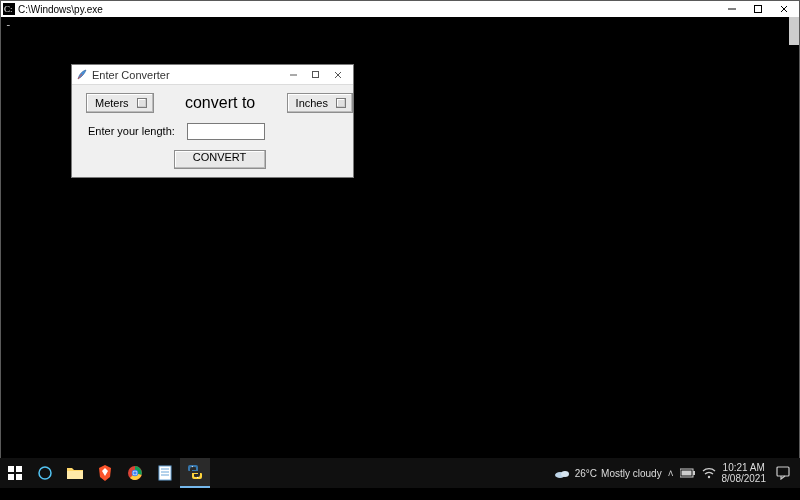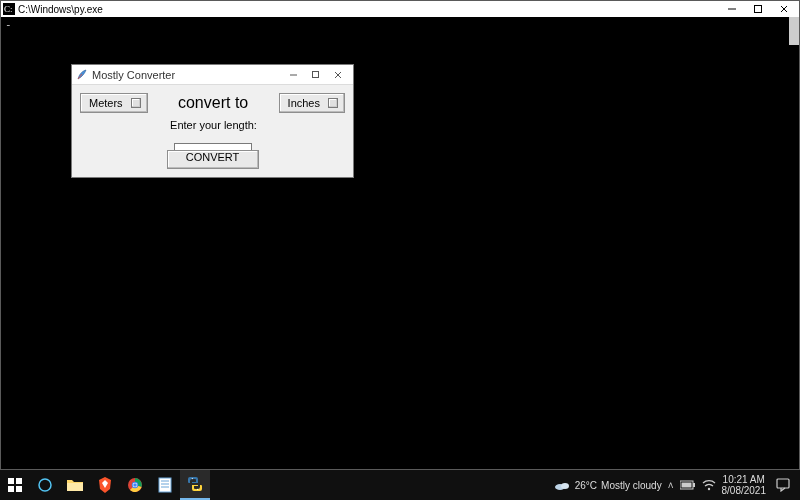--- a/index.html
+++ b/index.html
@@ -86,22 +86,23 @@
     display: inline-flex;
   }
   .tk-titlebar .tk-title { flex: 1; }
   .tk-win-btn {
     width: 22px; height: 16px;
     display: flex; align-items: center; justify-content: center;
     color: #555;
   }
 
   .tk-body {
-    padding: 6px 8px 6px 8px;
+    padding: 6px 0 6px 8px;
     background: #f0f0f0;
+    margin-left: 6px;
   }
   .row { display: flex; align-items: center; height: 24px; }
   .row1 { justify-content: space-between; }
   .option-btn {
     display: inline-flex; align-items: center;
     height: 20px;
     background: #e9e9e9;
     border: 1px solid #8e8e8e;
     box-shadow: inset -1px -1px 0 #bbb, inset 1px 1px 0 #fff;
     padding: 0 6px 0 8px;
@@ -111,21 +112,21 @@
     justify-content: space-between;
   }
   .option-btn .menu-indicator {
     width: 10px; height: 10px;
     border: 1px solid #7a7a7a;
     box-shadow: inset -1px -1px 0 #ccc, inset 1px 1px 0 #fff;
     background: #e0e0e0;
   }
   .convert-to { flex: 1; text-align: center; font-size: 16px; }
 
-  .row2 { margin-top: 4px; gap: 12px; flex-direction: column; }
+  .row2 { margin-top: 4px; gap: 12px; }
   .row2 .label { min-width: 88px; text-align: left; padding-left: 2px; font-size: 11px; }
   .entry {
     width: 78px; height: 17px;
     border: 1px solid #7a7a7a;
     background: #fff;
     padding: 0 3px;
   }
 
   .row3 { justify-content: center; margin-top: 4px; }
   .convert-btn {
@@ -133,21 +134,21 @@
     background: #e9e9e9;
     border: 1px solid #8e8e8e;
     box-shadow: inset -1px -1px 0 #bbb, inset 1px 1px 0 #fff;
     font-size: 11px;
     display: flex; align-items: flex-start; justify-content: center;
   }
 
   
   .taskbar {
     position: absolute;
-    left: 0; right: 0; bottom: 0;
+    left: 0; right: 0; bottom: 12px;
     height: 30px;
     background: #101010;
     display: flex;
     align-items: stretch;
     color: #fff;
     font-size: 10px;
   }
   .tb-left { display: flex; align-items: center; }
   .tb-item {
     width: 30px; height: 30px;
@@ -205,21 +206,21 @@
   <div class="scroll-track"></div>
 
   <div class="tk-window">
     <div class="tk-titlebar">
       <span class="tk-feather">
         <svg width="12" height="12" viewBox="0 0 12 12">
           <path d="M2 10 C4 2 10 1 10 1 C9 4 6 8 2 10 Z" fill="#4a90d9" stroke="#1b4f8a" stroke-width="0.5"></path>
           <line x1="2" y1="10" x2="6" y2="5" stroke="#e74c3c" stroke-width="0.8"></line>
         </svg>
       </span>
-      <span class="tk-title">Mostly Converter</span>
+      <span class="tk-title">Enter Converter</span>
       <div class="tk-win-btn">
         <svg width="10" height="10" viewBox="0 0 10 10">
             <line x1="1" y1="5" x2="8" y2="5" stroke="#555" stroke-width="1"></line>
           </svg>
       </div>
       <div class="tk-win-btn">
         <svg width="10" height="10" viewBox="0 0 10 10">
             <rect x="1.5" y="1.5" width="6" height="6" fill="none" stroke="#555" stroke-width="1"></rect>
           </svg>
       </div>

